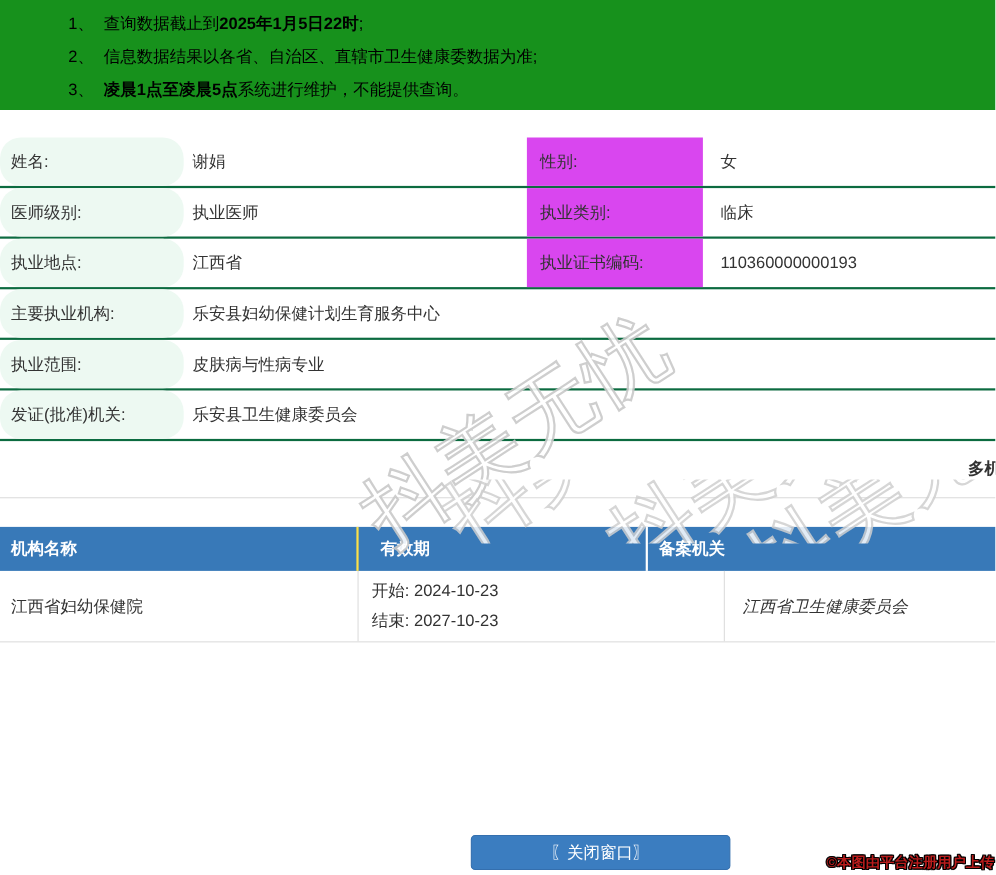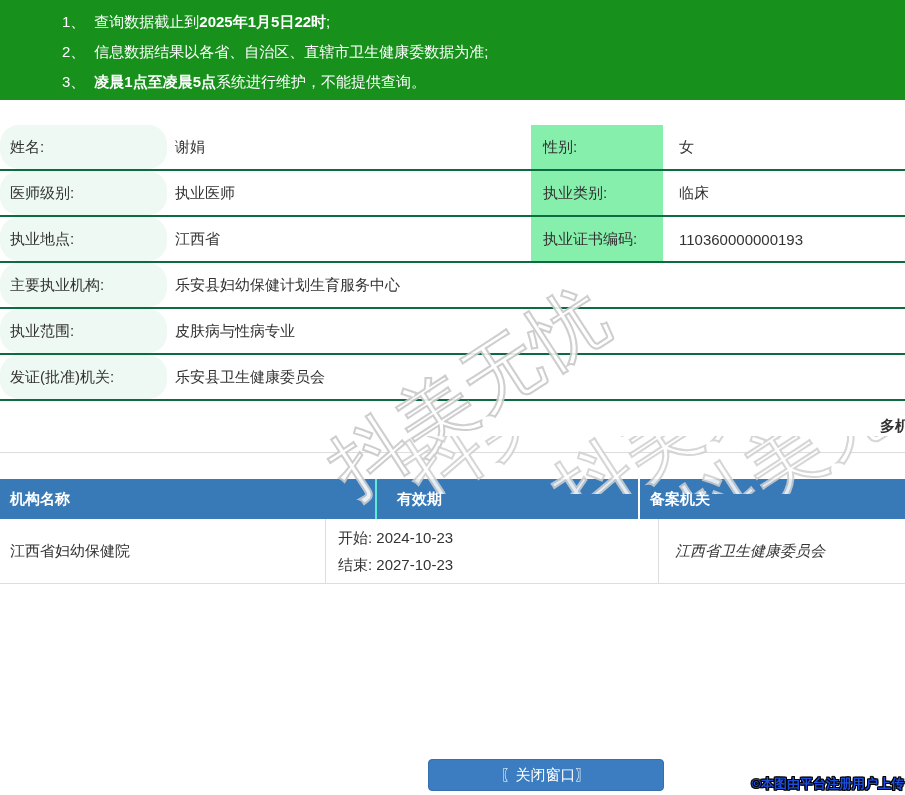--- a/index.html
+++ b/index.html
@@ -4,53 +4,53 @@
 <style>
   html,body{margin:0;padding:0;}
   body{
     width:905px;height:795px;position:relative;overflow:hidden;
     background:#ffffff;color:#333;
     font-family:"Liberation Sans","DejaVu Sans",sans-serif;
   }
   
   .banner{
     width:905px;height:100px;box-sizing:border-box;
-    background:#17911c;color:#ffffff;
+    background:#17911c;color:#000000;
     padding:7px 0 2px 62px;font-size:15px;
   }
   .banner .nline{height:30px;line-height:30px;white-space:nowrap;}
   .banner .num{margin-right:9px;}
   .banner b{font-weight:bold;}
 
   
   .profile{margin-top:25px;}
   .prow{
     display:flex;height:46px;box-sizing:border-box;
     border-bottom:2px solid #0c6b40;font-size:15px;align-items:stretch;
   }
   .pcell{display:flex;align-items:center;box-sizing:border-box;}
   .plabel {width:167px;background:#edf9f2;padding-left:10px;border-radius:19px;}
-  .pvalue {width:364px;padding-left:8px;}
-  .plabel2{width:132px;background:#86efac;padding-left:12px;}
+  .pvalue {width:300px;padding-left:8px;}
+  .plabel2{width:160px;background:#d946ef;padding-left:12px;margin-left:12px;}
   .pvalue2{flex:1;padding-left:16px;}
   .pvalue-wide{flex:1;padding-left:8px;}
 
   
   .section-title{
     height:51px;border-bottom:1px solid #ddd;
     display:flex;align-items:center;justify-content:flex-end;
     font-size:15px;font-weight:bold;color:#333;
   }
   .section-title span{position:relative;left:85px;}
 
   
   .ftable{margin-top:26px;}
   .fheader{display:flex;height:40px;background:#3879b8;color:#fff;font-size:15px;font-weight:bold;}
   .fhcell{display:flex;align-items:center;box-sizing:border-box;padding-left:10px;}
-  .fh1{width:377px;border-right:2px solid #5eead4;font-family:Liberation Serif, serif;}
+  .fh1{width:326px;border-right:2px solid #fde047;font-family:Liberation Serif, serif;}
   .fh2{width:263px;border-right:2px solid #fff;padding-left:20px;}
   .fh3{flex:1;}
   .frow{display:flex;height:64px;border-bottom:1px solid #ddd;font-size:15px;}
   .fc{box-sizing:border-box;}
   .fc1{width:326px;display:flex;align-items:center;padding-left:10px;border-right:1px solid #ddd;}
   .fc2{width:333px;display:flex;flex-direction:column;justify-content:center;
        padding-left:12px;border-right:1px solid #ddd;line-height:27px;}
   .fc3{flex:1;display:flex;align-items:center;padding-left:16px;font-style:italic;}
 
   
@@ -59,21 +59,21 @@
     position:relative;left:93px;
     width:236px;height:32px;
     background:#3b7dc0;border:1px solid #346fae;border-radius:4px;
     color:#fff;font-size:15px;cursor:pointer;
     font-family:"Liberation Sans","DejaVu Sans",sans-serif;
   }
 
   
   .copyright{
     position:absolute;right:1px;bottom:2px;
-    font-size:13px;font-weight:bold;color:#1d4ed8;
+    font-size:13px;font-weight:bold;color:#b91c1c;
     text-shadow:-1px -1px 0 #000,1px -1px 0 #000,-1px 1px 0 #000,1px 1px 0 #000,0 1px 0 #000,0 -1px 0 #000,1px 0 0 #000,-1px 0 0 #000;
   }
 
   
   .wm{
     position:absolute;z-index:9;pointer-events:none;
     font-size:76px;line-height:1;letter-spacing:2px;white-space:nowrap;
     color:#ffffff;-webkit-text-stroke:2px #c9c9c9;
     transform:rotate(-33deg);transform-origin:left top;opacity:.9;
   }

